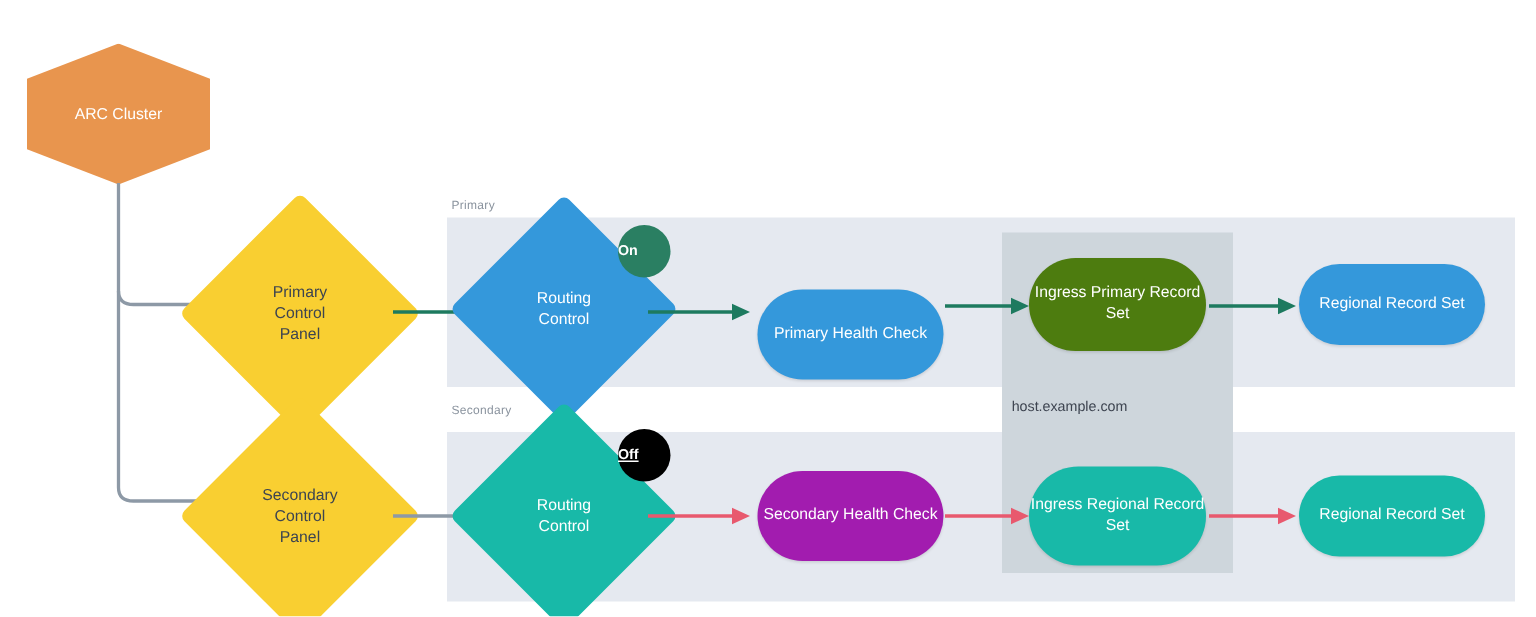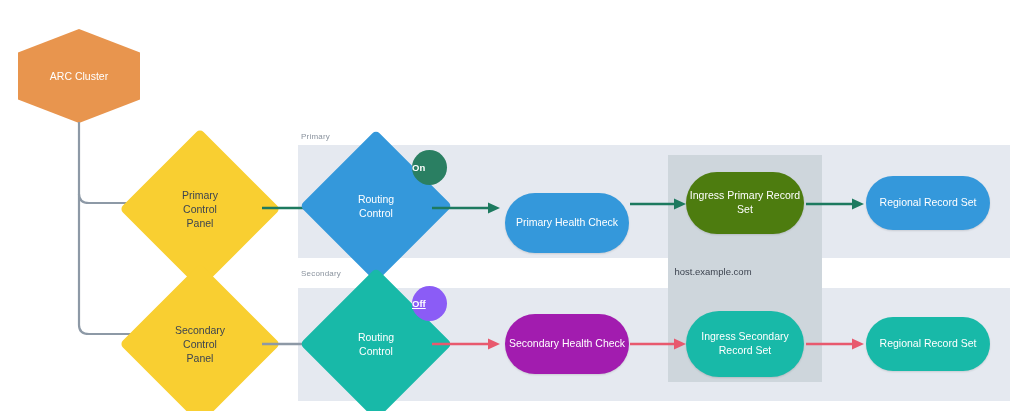--- a/index.html
+++ b/index.html
@@ -192,40 +192,40 @@
   </svg>
 
   <div class="diamond-wrap" style="left:322px; top:290px; width:108px; height:108px;">
     <div class="diamond-shape" style="background:#18b9a8;"></div>
     <div class="diamond-text">
       <div>Routing</div>
       <div>Control</div>
     </div>
   </div>
 
-  <div class="badge" style="left:412px; top:286px; width:35px; height:35px; background:#8b5cf6;text-decoration:underline;">
+  <div class="badge" style="left:412px; top:286px; width:35px; height:35px; background:#000000;text-decoration:underline;">
     <span>Off</span>
   </div>
 
   <svg class="connector" style="left:432px; top:334px; width:70px; height:20px;" viewBox="0 0 70 20">
     <line x1="0" y1="10" x2="56" y2="10" stroke="#e8596e" stroke-width="2.4"></line>
     <polygon points="56,4.5 68,10 56,15.5" fill="#e8596e"></polygon>
   </svg>
 
   <div class="pill" style="left:505px; top:314px; width:124px; height:60px; background:#a21caf;">
     <span>Secondary Health Check</span>
   </div>
 
   <svg class="connector" style="left:630px; top:334px; width:58px; height:20px;" viewBox="0 0 58 20">
     <line x1="0" y1="10" x2="44" y2="10" stroke="#e8596e" stroke-width="2.4"></line>
     <polygon points="44,4.5 56,10 44,15.5" fill="#e8596e"></polygon>
   </svg>
 
   <div class="pill" style="left:686px; top:311px; width:118px; height:66px; background:#18b9a8;">
-    <span>Ingress Secondary Record Set</span>
+    <span>Ingress Regional Record Set</span>
   </div>
 
   <svg class="connector" style="left:806px; top:334px; width:60px; height:20px;" viewBox="0 0 60 20">
     <line x1="0" y1="10" x2="46" y2="10" stroke="#e8596e" stroke-width="2.4"></line>
     <polygon points="46,4.5 58,10 46,15.5" fill="#e8596e"></polygon>
   </svg>
 
   <div class="pill" style="left:866px; top:317px; width:124px; height:54px; background:#18b9a8;">
     <span>Regional Record Set</span>
   </div>

